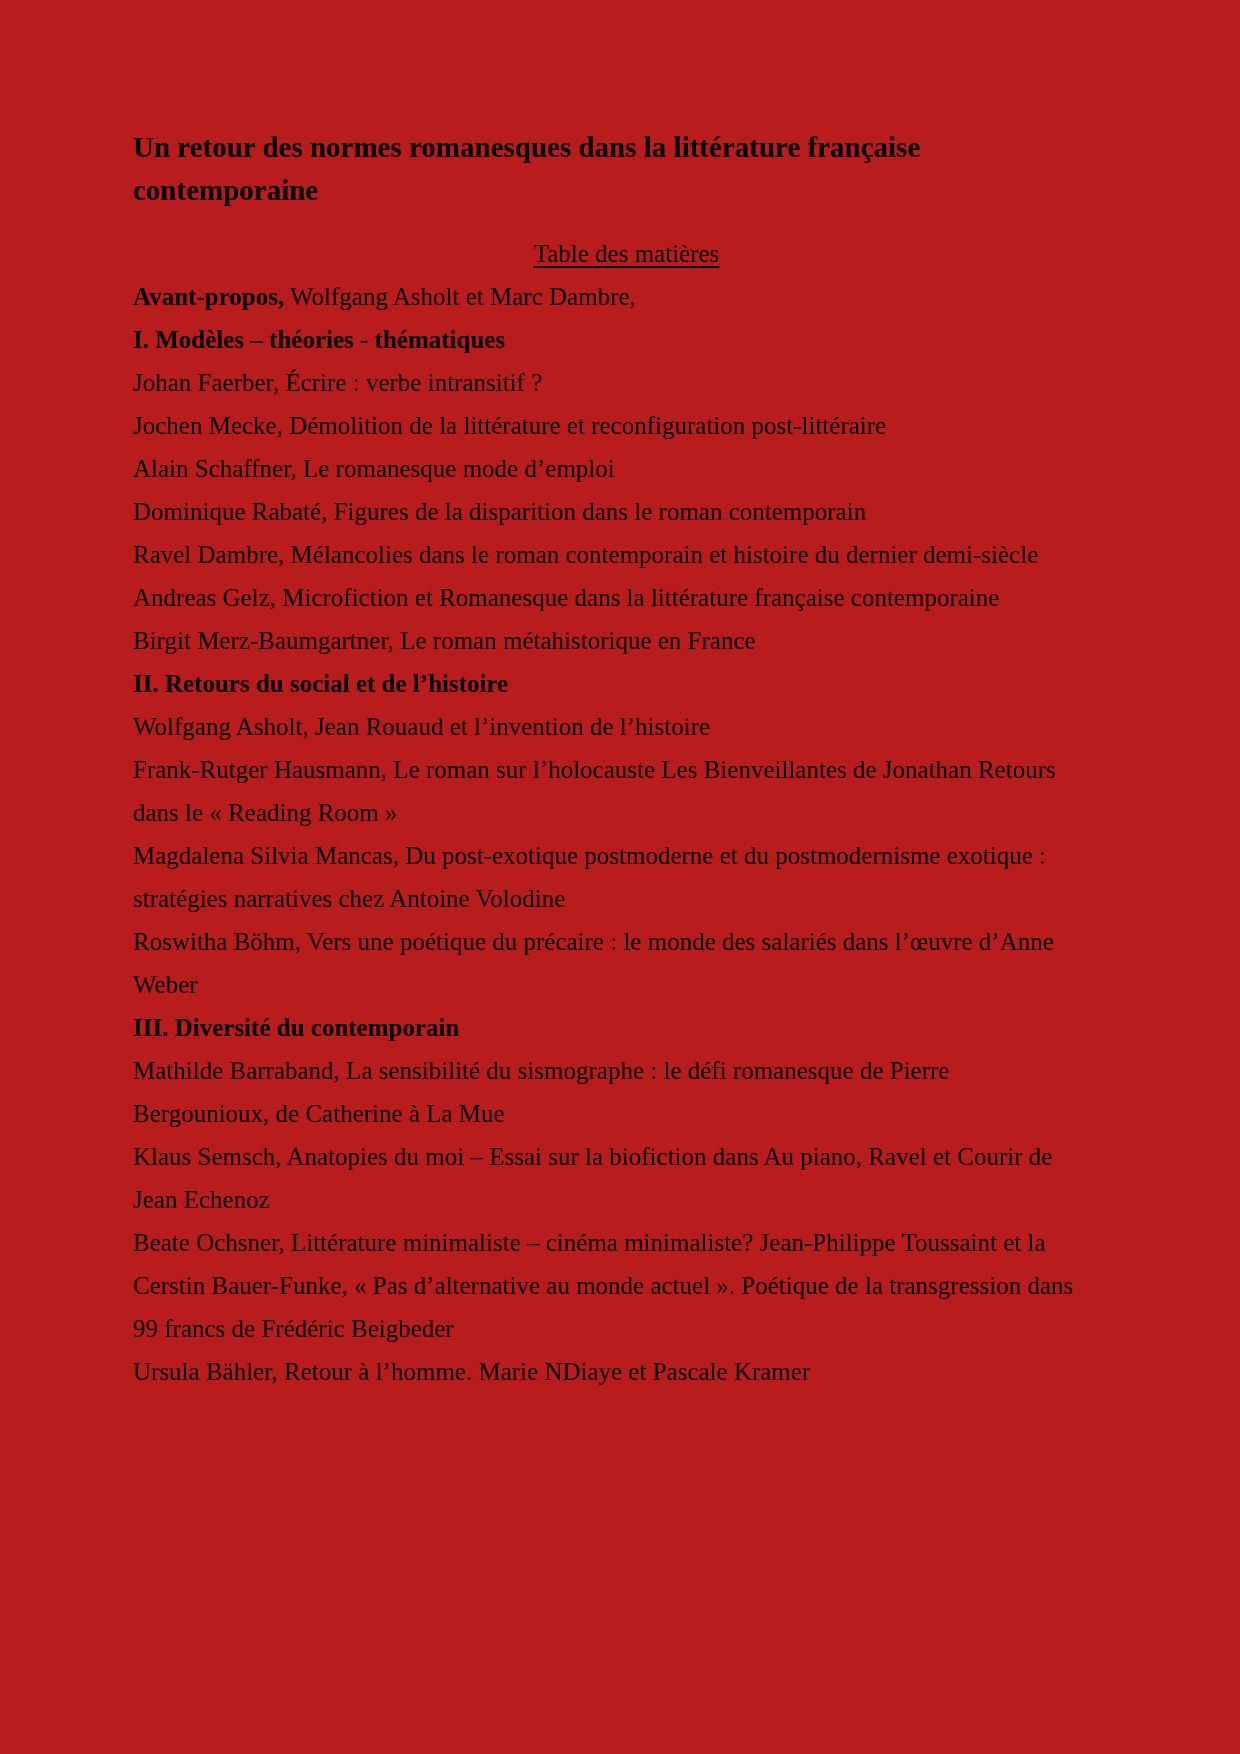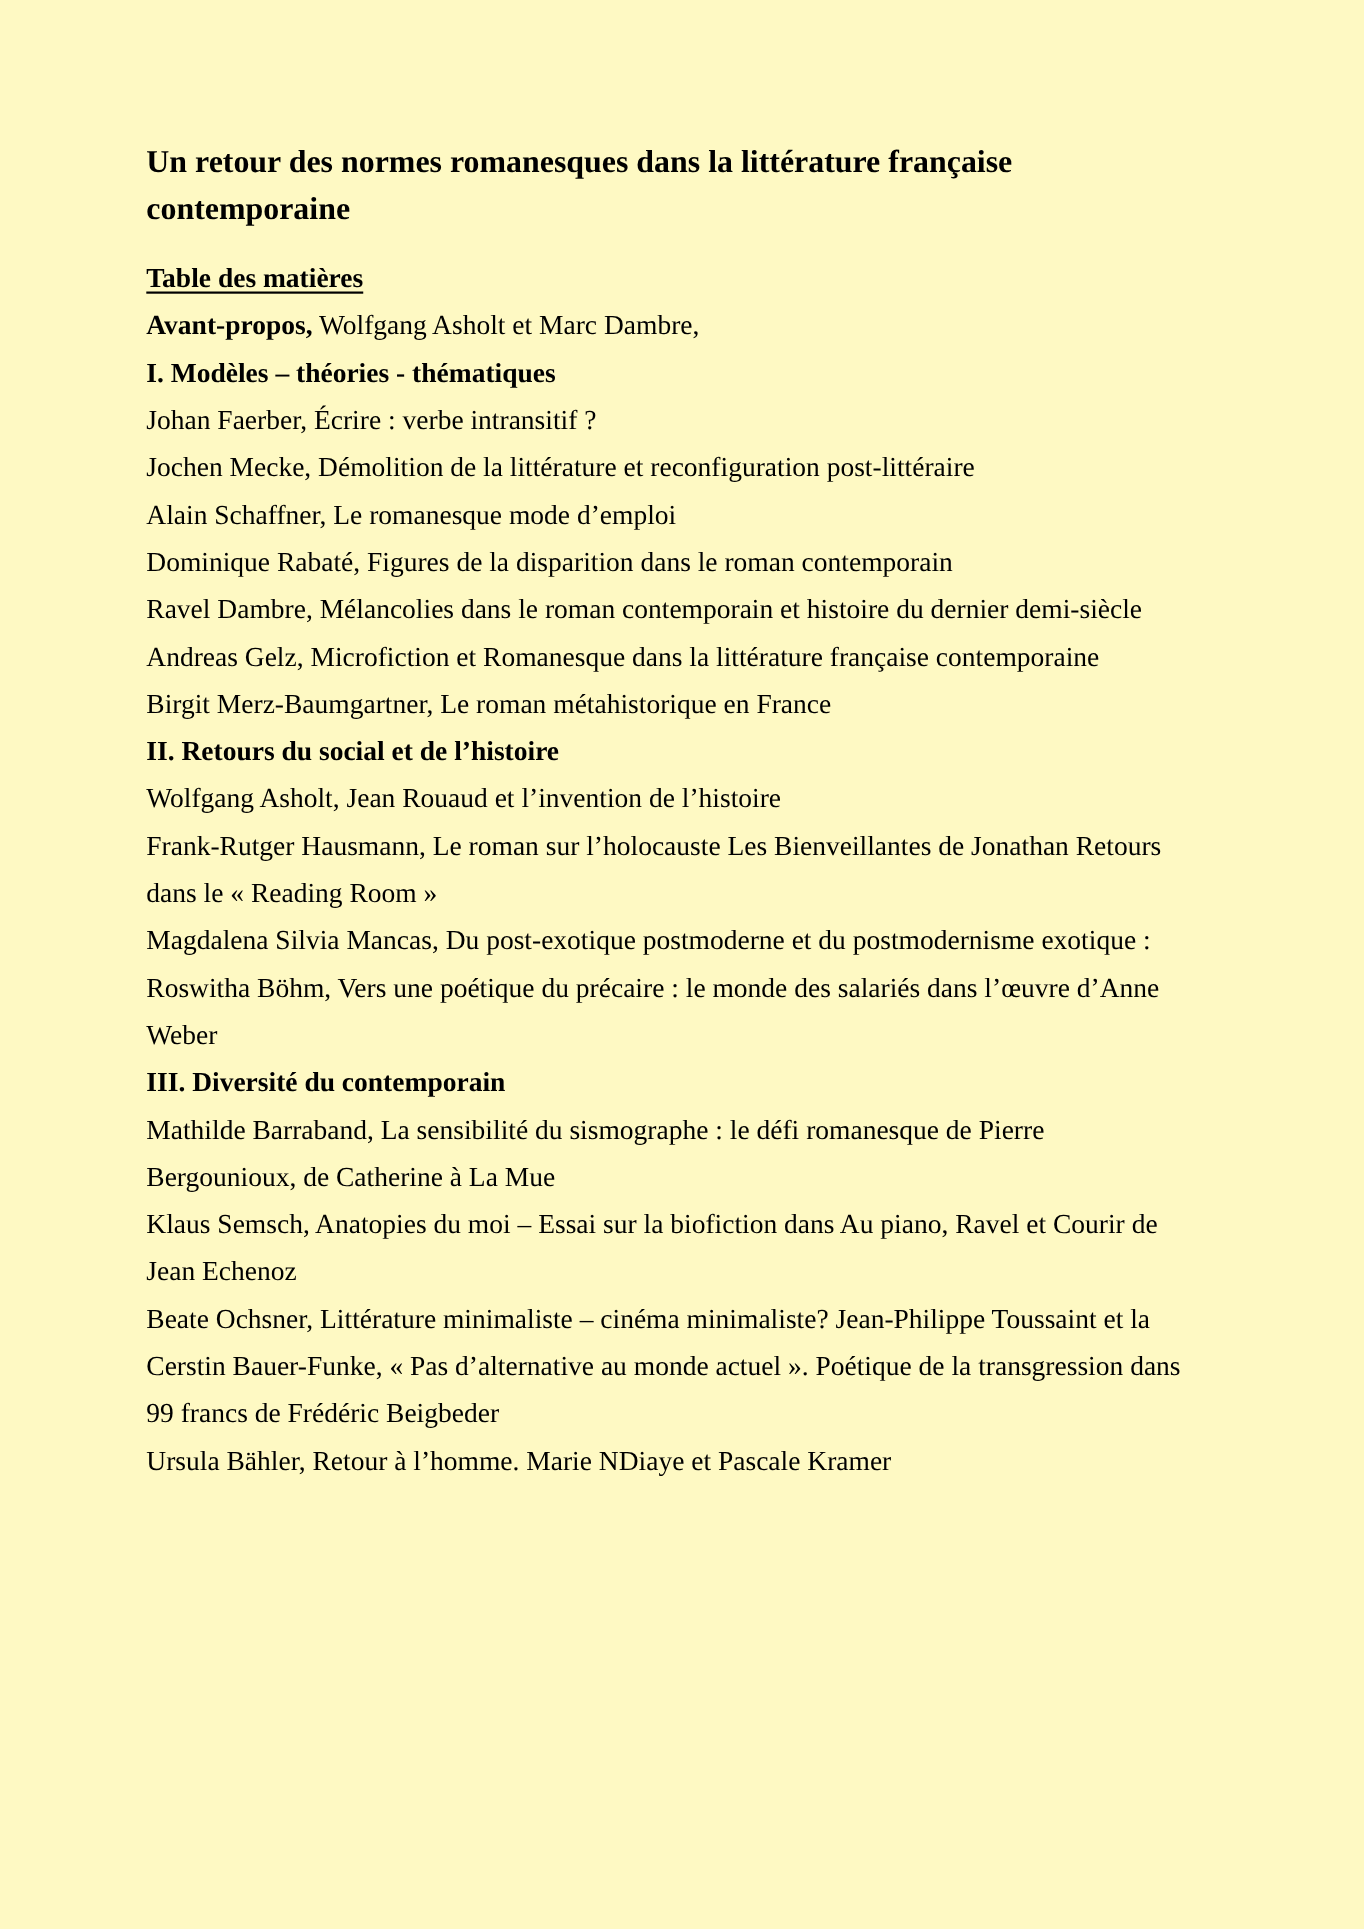--- a/index.html
+++ b/index.html
@@ -5,42 +5,43 @@
   html, body {
     margin: 0;
     padding: 0;
     background: #ffffff;
   }
   .page {
     position: relative;
     width: 1240px;
     height: 1754px;
     margin: 0 auto;
-    background: #fef9c3;
+    background: #b91c1c;
     box-sizing: border-box;
     padding: 126px 120px 0 133px;
     font-family: "Liberation Serif", "DejaVu Serif", serif;
     color: #000000;
     overflow: hidden;
   }
   .line {
     margin: 0;
     padding: 0;
     font-size: 25px;
     line-height: 43px;
     font-weight: normal;
     white-space: nowrap;
   }
   .line.title {
     font-size: 29px;
     font-weight: bold;
   }
   .line.toc-heading {
-    font-weight: bold;
+    font-weight: normal;
     margin-top: 20px;
+    text-align: center;
   }
   .line.toc-heading .seg {
     text-decoration: underline;
     text-decoration-thickness: 2px;
     text-underline-offset: 4px;
   }
   .line.section {
     font-weight: bold;
   }
   .seg.b { font-weight: bold; }
@@ -61,20 +62,21 @@
       <p class="line entry"><span class="seg">Alain Schaffner, Le romanesque mode d’emploi</span></p>
       <p class="line entry"><span class="seg">Dominique Rabaté, Figures de la disparition dans le roman contemporain</span></p>
       <p class="line entry"><span class="seg">Ravel Dambre, Mélancolies dans le roman contemporain et histoire du dernier demi-siècle</span></p>
       <p class="line entry"><span class="seg">Andreas Gelz, </span><span class="seg i">Microfiction</span><span class="seg"> et </span><span class="seg i">Romanesque</span><span class="seg"> dans la littérature française contemporaine</span></p>
       <p class="line entry"><span class="seg">Birgit Merz-Baumgartner, Le roman métahistorique en France</span></p>
       <p class="line section"><span class="seg">II. Retours du social et de l’histoire</span></p>
       <p class="line entry"><span class="seg">Wolfgang Asholt, Jean Rouaud et l’invention de l’histoire</span></p>
       <p class="line entry"><span class="seg">Frank-Rutger Hausmann, Le roman sur l’holocauste </span><span class="seg i">Les Bienveillantes</span><span class="seg"> de Jonathan Retours</span></p>
       <p class="line entry"><span class="seg">dans le « Reading Room »</span></p>
       <p class="line entry"><span class="seg">Magdalena Silvia Mancas, Du post-exotique postmoderne et du postmodernisme exotique :</span></p>
+      <p class="line entry"><span class="seg">stratégies narratives chez Antoine Volodine</span></p>
       <p class="line entry"><span class="seg">Roswitha Böhm, Vers une poétique du précaire : le monde des salariés dans l’œuvre d’Anne</span></p>
       <p class="line entry"><span class="seg">Weber</span></p>
       <p class="line section"><span class="seg">III. Diversité du contemporain</span></p>
       <p class="line entry"><span class="seg">Mathilde Barraband, La sensibilité du sismographe : le défi romanesque de Pierre</span></p>
       <p class="line entry"><span class="seg">Bergounioux, de </span><span class="seg i">Catherine</span><span class="seg"> à </span><span class="seg i">La Mue</span></p>
       <p class="line entry"><span class="seg">Klaus Semsch, Anatopies du moi – Essai sur la biofiction dans </span><span class="seg i">Au piano</span><span class="seg">, </span><span class="seg i">Ravel</span><span class="seg"> et </span><span class="seg i">Courir</span><span class="seg"> de</span></p>
       <p class="line entry"><span class="seg">Jean Echenoz</span></p>
       <p class="line entry"><span class="seg">Beate Ochsner, Littérature minimaliste – cinéma minimaliste? Jean-Philippe Toussaint et la</span></p>
       <p class="line entry"><span class="seg">Cerstin Bauer-Funke, « Pas d’alternative au monde actuel ». Poétique de la transgression dans</span></p>
       <p class="line entry"><span class="seg i">99 francs</span><span class="seg"> de Frédéric Beigbeder</span></p>

